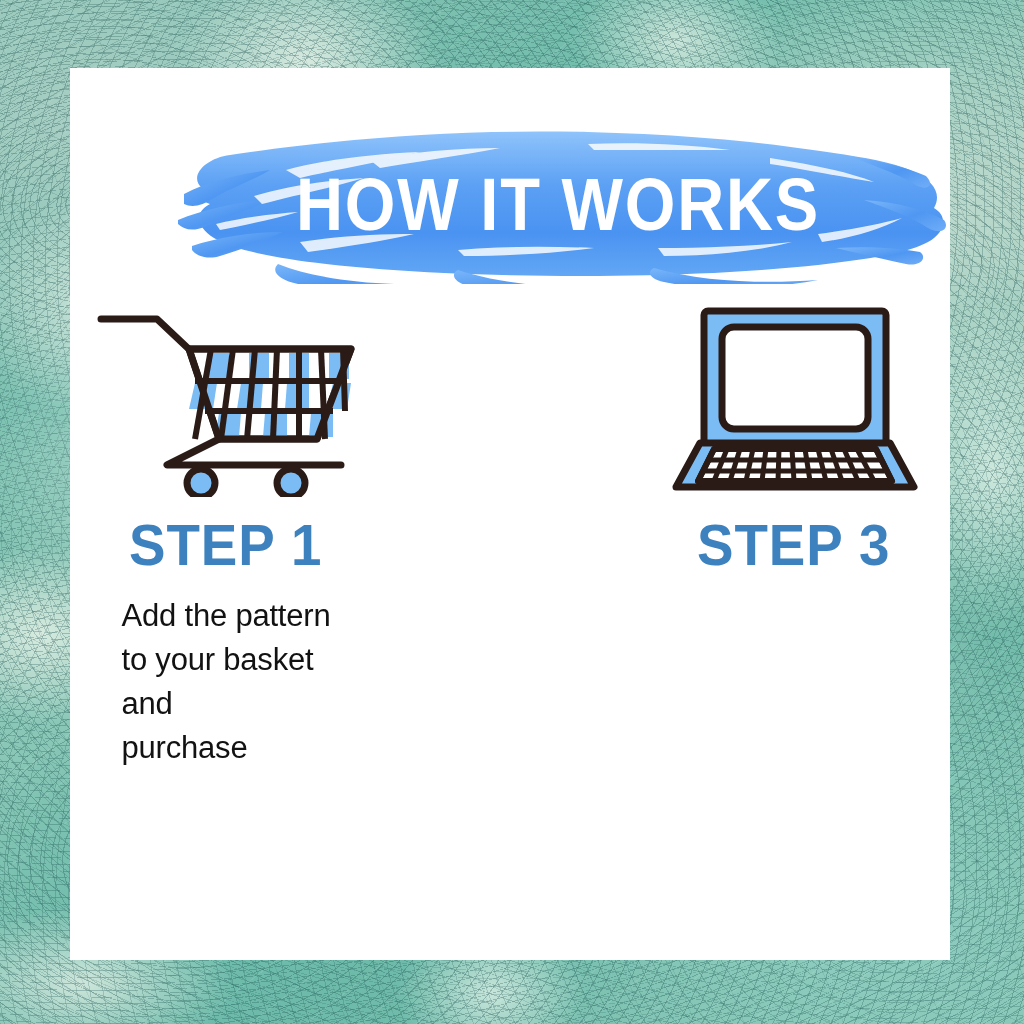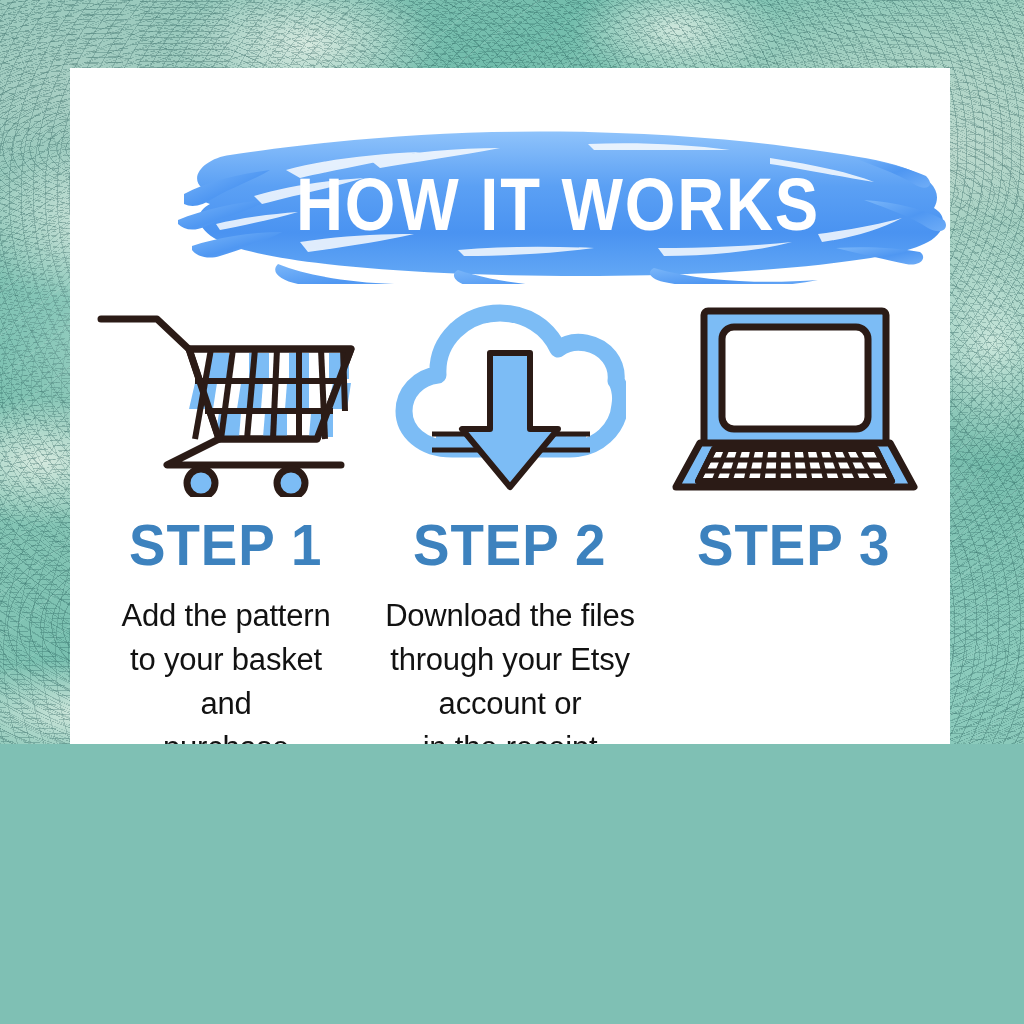--- a/index.html
+++ b/index.html
@@ -1,21 +1,21 @@
 <!DOCTYPE html>
 <html><head>
 <meta charset="utf-8">
 <style>
   html,body{margin:0;padding:0;}
   body{
     width:1024px;height:1024px;overflow:hidden;
     font-family:"Liberation Sans", sans-serif;
     background:#7fc0b4;
   }
-  #stage{position:relative;width:1024px;height:744px;overflow:hidden;}
+  #stage{position:relative;width:1024px;height:1024px;overflow:hidden;}
 
   
   .bg{position:absolute;inset:0;}
   .bg-base{
     background:
       radial-gradient(ellipse 60% 45% at 8% 12%,  #a9cfc4 0%, rgba(169,207,196,0) 62%),
       radial-gradient(ellipse 55% 40% at 92% 20%, #bcd9cd 0%, rgba(188,217,205,0) 60%),
       radial-gradient(ellipse 70% 50% at 20% 88%, #6cbbab 0%, rgba(108,187,171,0) 65%),
       radial-gradient(ellipse 65% 50% at 85% 90%, #8fcdbf 0%, rgba(143,205,191,0) 62%),
       radial-gradient(ellipse 45% 35% at 50% 50%, #93c9bb 0%, rgba(147,201,187,0) 70%),
@@ -87,21 +87,21 @@
     color:#3d82be;
     font-family:"Liberation Sans Narrow","Liberation Sans",sans-serif;
     font-size:57px;font-weight:700;letter-spacing:1px;
     margin-top:16px;line-height:1;
     transform:scaleX(.96);
   }
   .step-body{
     margin-top:20px;
     color:#121212;
     font-family:"Liberation Sans","DejaVu Sans",sans-serif;
-    font-size:31px;line-height:1.42;text-align:center;
+    font-size:31px;line-height:1.42;text-align:left;
     white-space:pre-line;
     letter-spacing:-.2px;
   }
 </style>
 </head>
 <body>
 
 <div id="stage">
 
   <div class="bg bg-base"></div>
@@ -217,81 +217,20 @@
             <circle cx="196" cy="182" r="14" fill="#7cbcf5" stroke="#2b1b16" stroke-width="7"></circle>
           </svg>
         </div>
         <div class="step-label">STEP 1</div>
         <div class="step-body">Add the pattern
 to your basket
 and
 purchase</div>
       </div>
 
-      <div class="col">
-        <div class="icon-wrap">
-          <svg width="232" height="196" viewBox="0 0 232 196">
-
-            <path d="
-              M 58,148
-              C 28,148 10,130 10,110
-              C 10,92 24,76 44,74
-              C 42,40 70,12 106,12
-              C 132,12 154,26 164,48
-              C 172,42 182,40 192,42
-              C 212,46 224,62 222,80
-              C 224,82 228,92 226,104
-              C 224,128 204,148 176,148
-              Z" fill="none" stroke="#2b1b16" stroke-width="6.5" stroke-linejoin="round"></path>
-            <path d="
-              M 58,148
-              C 28,148 10,130 10,110
-              C 10,92 24,76 44,74
-              C 42,40 70,12 106,12
-              C 132,12 154,26 164,48
-              C 172,42 182,40 192,42
-              C 212,46 224,62 222,80
-              C 224,82 228,92 226,104
-              C 224,128 204,148 176,148
-              Z" fill="none" stroke="#7cbcf5" stroke-width="17" stroke-linejoin="round"></path>
-            <path d="
-              M 58,148
-              C 28,148 10,130 10,110
-              C 10,92 24,76 44,74
-              C 42,40 70,12 106,12
-              C 132,12 154,26 164,48
-              C 172,42 182,40 192,42
-              C 212,46 224,62 222,80
-              C 224,82 228,92 226,104
-              C 224,128 204,148 176,148
-              Z" fill="none" stroke="#2b1b16" stroke-width="5" stroke-linejoin="round" stroke-dasharray="0" opacity="0"></path>
-
-            <rect x="42" y="134" width="150" height="14" fill="#7cbcf5"></rect>
-            <line x1="38" y1="133" x2="196" y2="133" stroke="#2b1b16" stroke-width="5"></line>
-            <line x1="38" y1="149" x2="196" y2="149" stroke="#2b1b16" stroke-width="5"></line>
-
-            <path d="
-              M 96,52
-              L 136,52
-              L 136,128
-              L 164,128
-              L 116,186
-              L 68,128
-              L 96,128
-              Z" fill="#7cbcf5" stroke="#2b1b16" stroke-width="6" stroke-linejoin="round"></path>
-          </svg>
-        </div>
-        <div class="step-label">STEP 2</div>
-        <div class="step-body">Download the files
-through your Etsy
-account or
-in the receipt
-email you will
-receive</div>
-      </div>
 
       <div class="col">
         <div class="icon-wrap">
           <svg width="248" height="196" viewBox="0 0 248 196">
 
             <rect x="34" y="10" width="182" height="134" rx="4" fill="#7cbcf5" stroke="#2b1b16" stroke-width="7"></rect>
 
             <rect x="52" y="26" width="146" height="102" rx="12" fill="#ffffff" stroke="#2b1b16" stroke-width="7"></rect>
 
             <path d="M 30,142 L 220,142 L 244,186 L 6,186 Z" fill="#7cbcf5" stroke="#2b1b16" stroke-width="7" stroke-linejoin="round"></path>

